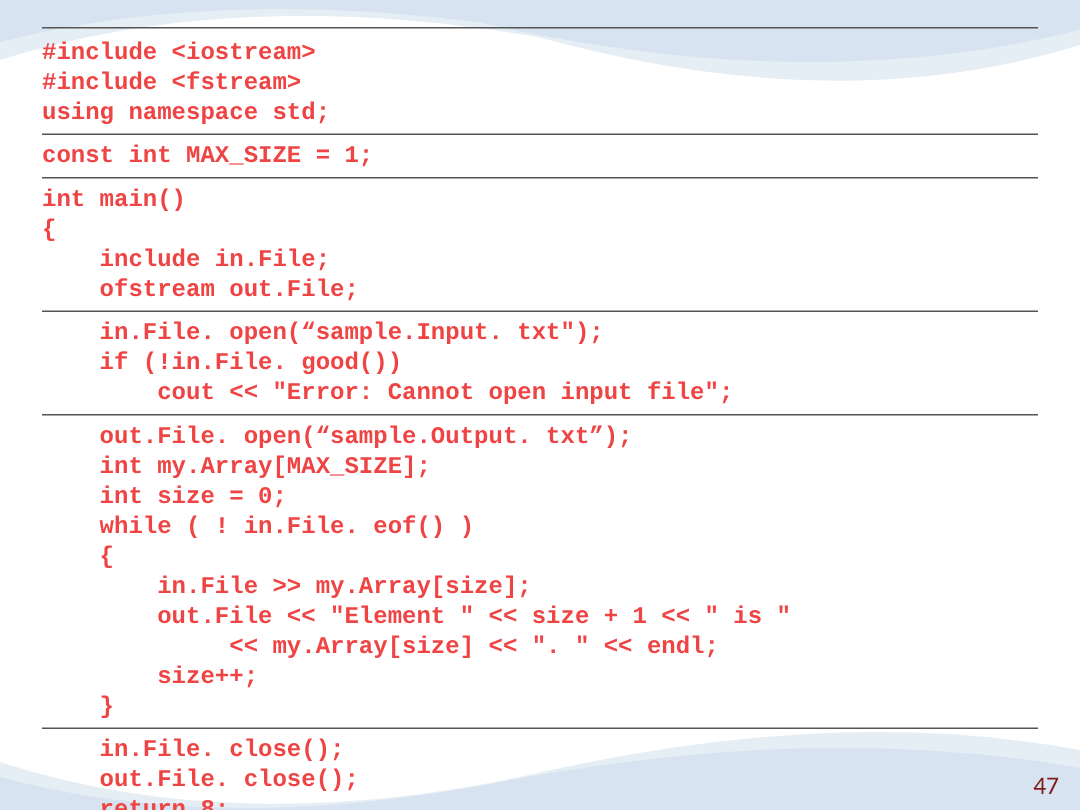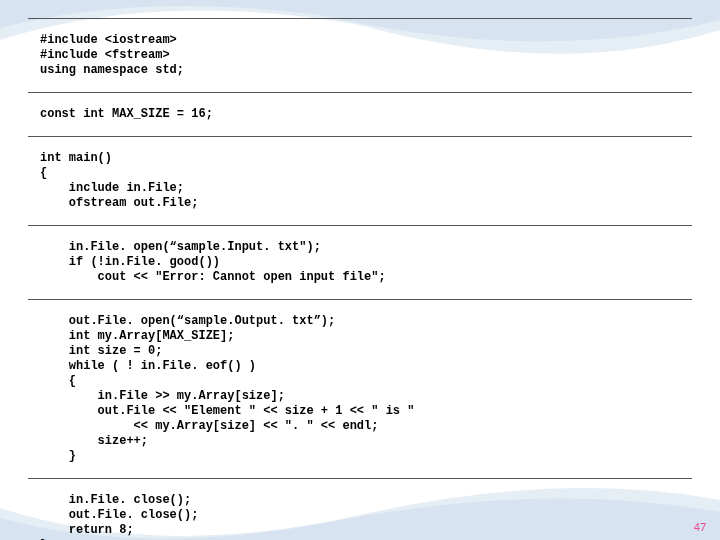--- a/index.html
+++ b/index.html
@@ -35,38 +35,38 @@
     letter-spacing: 0.5px;
   }
   .title-rule {
     border: none;
     border-top: 1px solid #555;
     margin: 0 0 4px 0;
   }
   .code-block {
     font-family: "Courier New", monospace;
     font-weight: bold;
-    font-size: 12px;
+    font-size: 16px;
     line-height: 1.25;
     white-space: pre;
-    color: #000000;
-    margin: 12px;
+    color: #ef4444;
+    margin: 0;
     padding: 2px 0 2px 0;
   }
   .section-rule {
     border: none;
     border-top: 1px solid #555;
     margin: 2px 0 2px 0;
   }
   .page-number {
     position: absolute;
     bottom: 6px;
     right: 14px;
-    font-size: 12px;
-    color: #ec4899;
+    font-size: 17px;
+    color: #7f1d1d;
     font-family: Calibri, Arial, sans-serif;
   }
 </style>
 </head>
 <body>
 
 <svg class="bg-wave" viewBox="0 0 720 540" preserveAspectRatio="none">
   <path d="M0,0 L720,0 L720,30 Q560,80 360,25 Q160,-10 0,40 Z" fill="#e6eef5"></path>
   <path d="M0,0 L720,0 L720,20 Q540,65 320,15 Q140,-8 0,28 Z" fill="#d4e1ee" opacity="0.85"></path>
   <path d="M0,540 L720,540 L720,500 Q560,470 360,515 Q160,560 0,508 Z" fill="#e6eef5"></path>
@@ -75,21 +75,21 @@
 
 <div class="slide">
 
   <hr class="title-rule">
 
   <pre class="code-block">#include &lt;iostream&gt;
 #include &lt;fstream&gt;
 using namespace std;</pre>
   <hr class="section-rule">
 
-  <pre class="code-block">const int MAX_SIZE = 16;</pre>
+  <pre class="code-block">const int MAX_SIZE = 1;</pre>
   <hr class="section-rule">
 
   <pre class="code-block">int main()
 {
     include in.File;
     ofstream out.File;</pre>
   <hr class="section-rule">
 
   <pre class="code-block">    in.File. open(“sample.Input. txt");
     if (!in.File. good())

